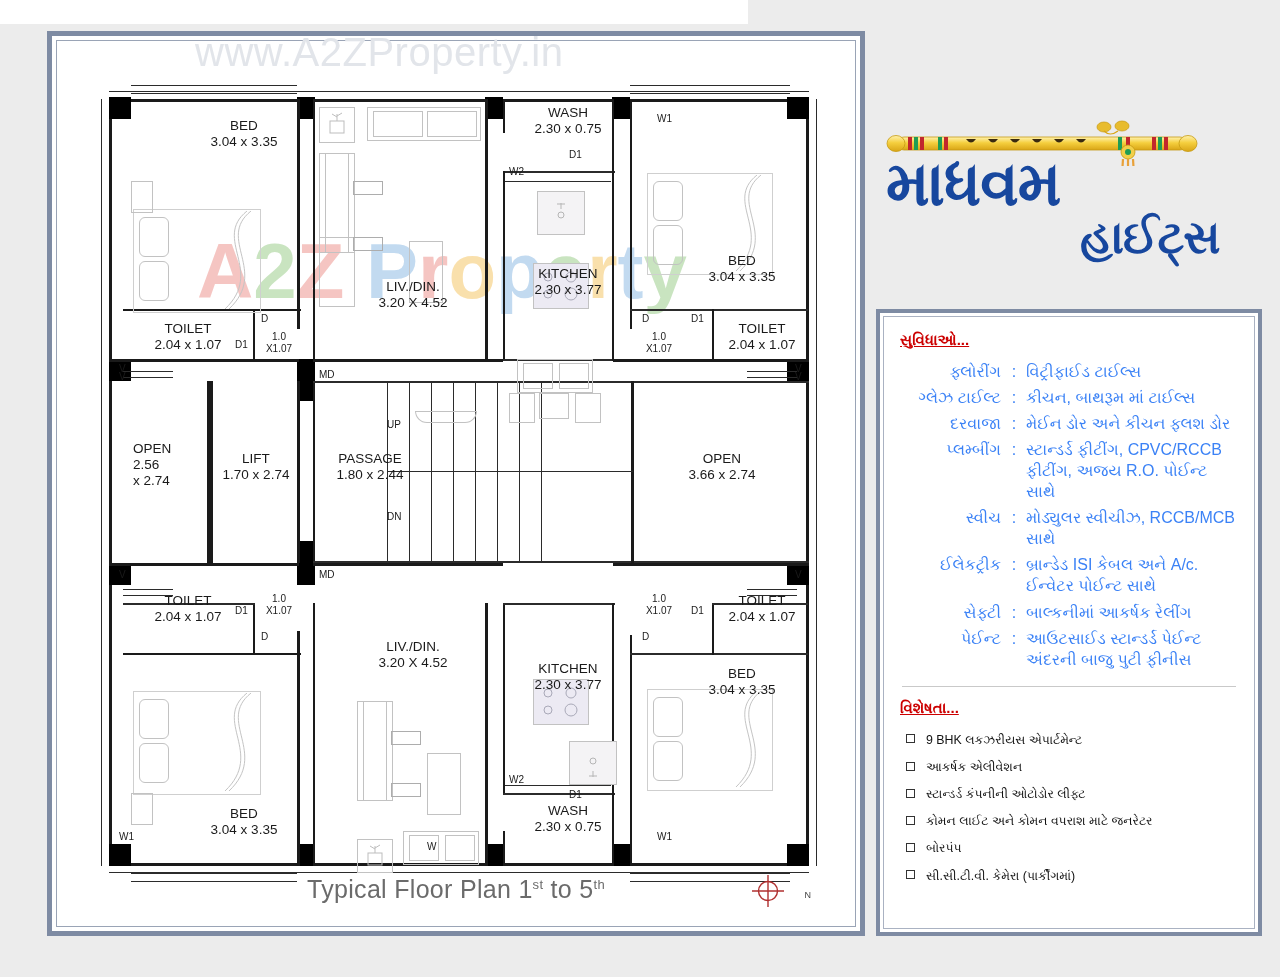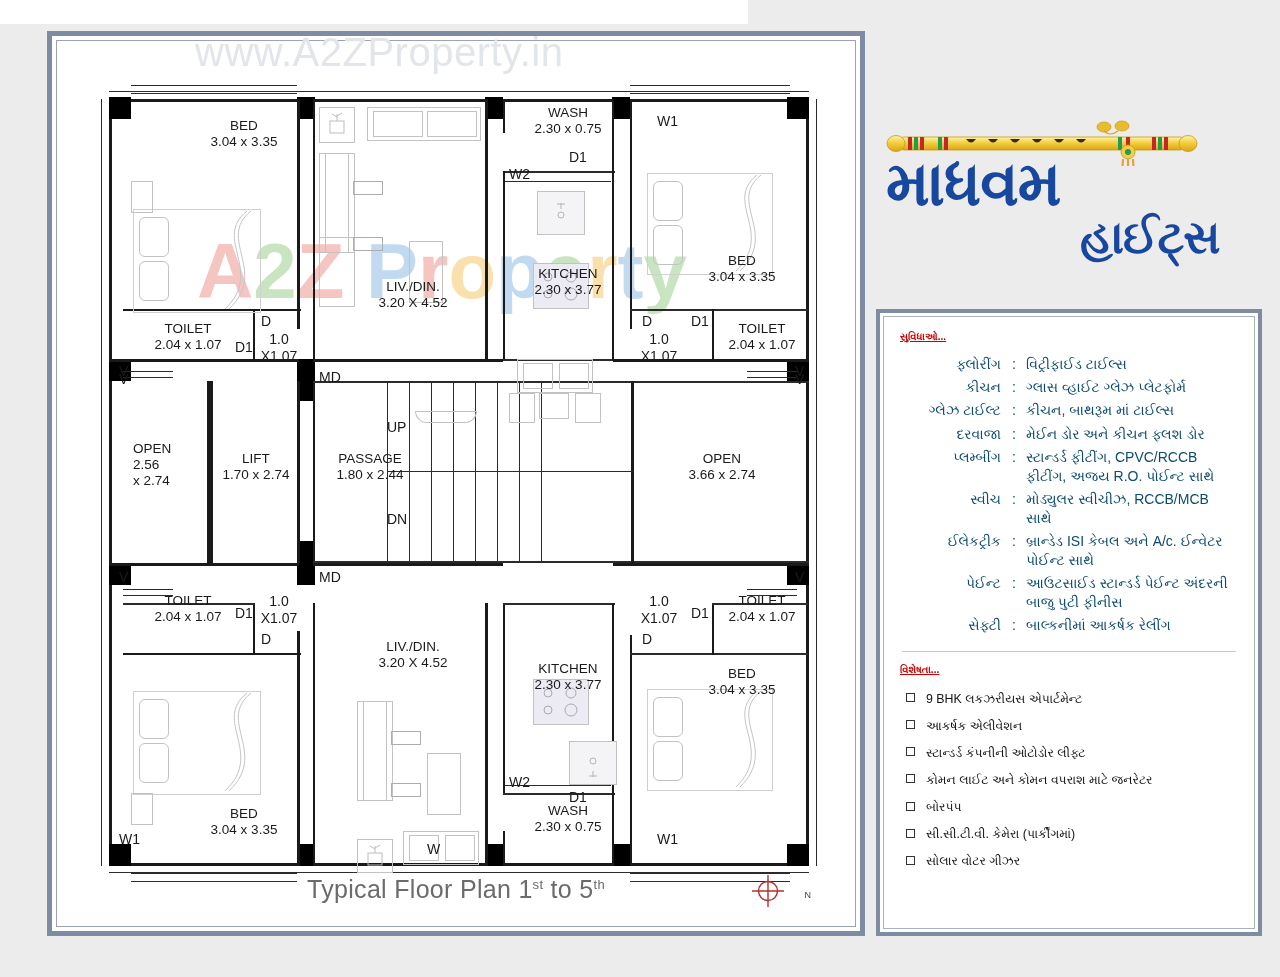--- a/index.html
+++ b/index.html
@@ -62,21 +62,21 @@
   .w   { position: absolute; background: #1a1a1a; }
   .thin{ position: absolute; background: #2b2b2b; }
   .col { position: absolute; background: #000; }
 
   
   .lbl {
     position: absolute; color: #1a1a1a; font-size: 13.5px;
     text-align: center; white-space: nowrap; line-height: 1.18;
     font-family: "Liberation Sans", sans-serif; z-index: 9;
   }
-  .lbl.xs  { font-size: 14px; }
+  .lbl.xs  { font-size: 10px; }
   .lbl.lft { text-align: left; }
 
   
   .fx { position: absolute; border: 1px solid #c2c2c2; }
   .fx2{ position: absolute; border: 1px solid #adadad; }
   .bedblk { position: absolute; border: 1px solid #cfcfcf; }
 
   
   .title-row {
     position: absolute; left: 0; bottom: 22px; width: 100%;
@@ -112,26 +112,26 @@
   }
 
   .info-box {
     position: absolute; left: 876px; top: 309px;
     width: 386px; height: 627px;
     background: #ffffff; border: 4px solid #7e8ba3;
   }
   .info-inner { position: absolute; inset: 3px; border: 1px solid #aab2c2; padding: 14px 16px 0 16px; }
 
   .sec-head {
-    color: #cc0000; font-size: 10px; font-weight: bold;
+    color: #cc0000; font-size: 15px; font-weight: bold;
     text-decoration: underline; margin-bottom: 9px;
     font-family: "Liberation Sans", sans-serif;
   }
   .amen-tbl { width: 100%; border-collapse: collapse; }
-  .amen-tbl td { font-size: 14px; color: #0c4a6e; vertical-align: top; padding: 2.5px 0; line-height: 1.32; }
+  .amen-tbl td { font-size: 16px; color: #3b82f6; vertical-align: top; padding: 2.5px 0; line-height: 1.32; }
   .amen-key { text-align: right; white-space: nowrap; padding-right: 7px !important; width: 108px; }
   .amen-col { width: 12px; text-align: center; }
   .amen-val { padding-left: 6px !important; }
 
   .divider { height: 1px; background: #c9c9c9; margin: 14px 2px 12px 2px; }
 
   .feat-list { list-style: none; margin-top: 5px; }
   .feat-list li {
     font-size: 12.4px; color: #111; padding: 5.5px 0 5.5px 26px;
     position: relative; line-height: 1.3;
@@ -579,25 +579,20 @@
   <div class="info-inner">
     <div class="sec-head">સુવિધાઓ...</div>
     <table class="amen-tbl">
       <tbody id="amen-body">
           <tr>
             <td class="amen-key">ફ્લોરીંગ</td>
             <td class="amen-col">:</td>
             <td class="amen-val">વિટ્રીફાઈડ ટાઈલ્સ</td>
           </tr>
           <tr>
-            <td class="amen-key">કીચન</td>
-            <td class="amen-col">:</td>
-            <td class="amen-val">ગ્લાસ વ્હાઈટ ગ્લેઝ પ્લેટફોર્મ</td>
-          </tr>
-          <tr>
             <td class="amen-key">ગ્લેઝ ટાઈલ્ટ</td>
             <td class="amen-col">:</td>
             <td class="amen-val">કીચન, બાથરૂમ માં ટાઈલ્સ</td>
           </tr>
           <tr>
             <td class="amen-key">દરવાજા</td>
             <td class="amen-col">:</td>
             <td class="amen-val">મેઈન ડોર અને કીચન ફ્લશ ડોર</td>
           </tr>
           <tr>
@@ -609,38 +604,37 @@
             <td class="amen-key">સ્વીચ</td>
             <td class="amen-col">:</td>
             <td class="amen-val">મોડ્યુલર સ્વીચીઝ, RCCB/MCB સાથે</td>
           </tr>
           <tr>
             <td class="amen-key">ઈલેકટ્રીક</td>
             <td class="amen-col">:</td>
             <td class="amen-val">બ્રાન્ડેડ ISI કેબલ અને A/c. ઈન્વેટર પોઈન્ટ સાથે</td>
           </tr>
           <tr>
+            <td class="amen-key">સેફ્ટી</td>
+            <td class="amen-col">:</td>
+            <td class="amen-val">બાલ્કનીમાં આકર્ષક રેલીંગ</td>
+          </tr>
+          <tr>
             <td class="amen-key">પેઈન્ટ</td>
             <td class="amen-col">:</td>
             <td class="amen-val">આઉટસાઈડ સ્ટાન્ડર્ડ પેઈન્ટ અંદરની બાજુ પુટી ફીનીસ</td>
-          </tr>
-          <tr>
-            <td class="amen-key">સેફ્ટી</td>
-            <td class="amen-col">:</td>
-            <td class="amen-val">બાલ્કનીમાં આકર્ષક રેલીંગ</td>
           </tr>
         </tbody>
     </table>
 
     <div class="divider"></div>
 
     <div class="sec-head">વિશેષતા...</div>
     <ul class="feat-list" id="feat-list">
         <li><span class="box"></span><span>9 BHK લકઝરીયસ એપાર્ટમેન્ટ</span></li>
         <li><span class="box"></span><span>આકર્ષક એલીવેશન</span></li>
         <li><span class="box"></span><span>સ્ટાન્ડર્ડ કંપનીની ઓટોડોર લીફ્ટ</span></li>
         <li><span class="box"></span><span>કોમન લાઈટ અને કોમન વપરાશ માટે જનરેટર</span></li>
         <li><span class="box"></span><span>બોરપંપ</span></li>
         <li><span class="box"></span><span>સી.સી.ટી.વી. કેમેરા (પાર્કીંગમાં)</span></li>
-        <li><span class="box"></span><span>સોલાર વોટર ગીઝર</span></li>
       </ul>
   </div>
 </div>
 
 </body></html>

